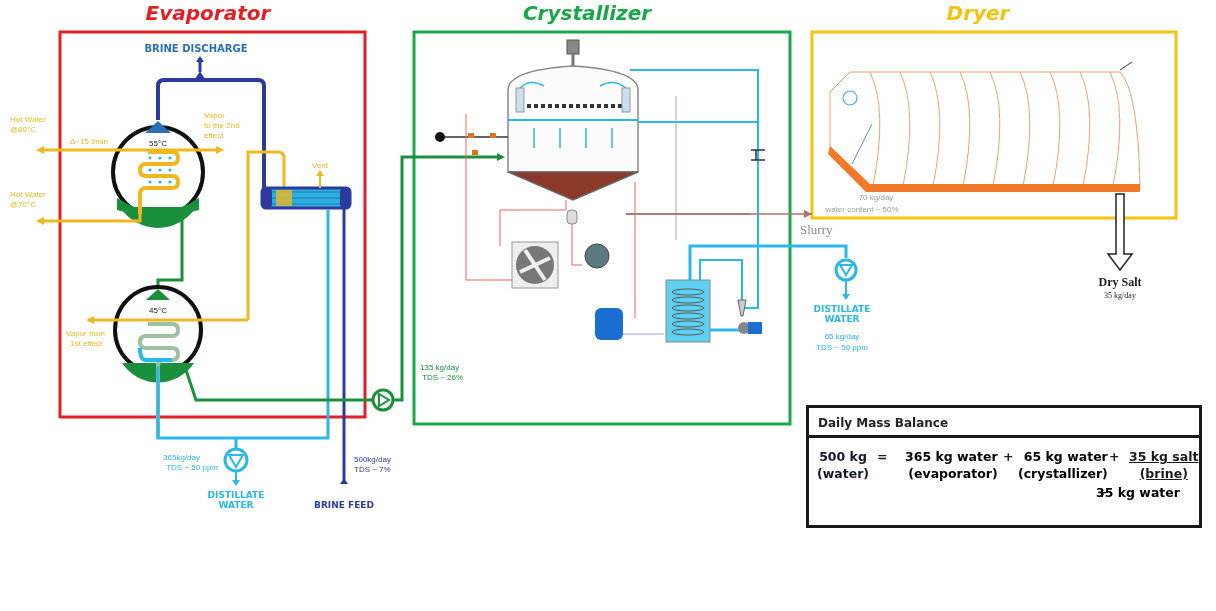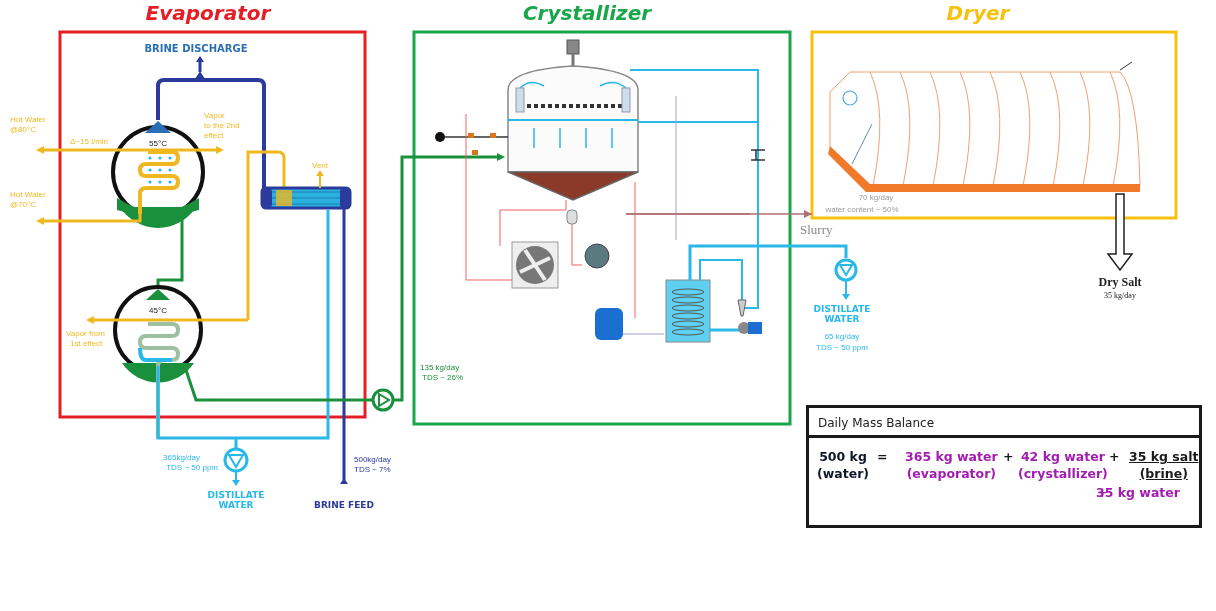--- a/index.html
+++ b/index.html
@@ -2,25 +2,25 @@
 <html><head>
 <meta charset="utf-8">
 <style>
   html,body{margin:0;padding:0;background:#ffffff;}
   body{width:1216px;height:611px;position:relative;overflow:hidden;font-family:"Liberation Sans",sans-serif;}
   svg{position:absolute;left:0;top:0;}
   .title{font-family:"DejaVu Sans",sans-serif;font-weight:bold;font-style:italic;font-size:20px;}
   .lbl{font-family:"DejaVu Sans",sans-serif;font-weight:bold;}
   .small{font-family:"Liberation Sans",sans-serif;font-size:8px;}
   .mb{position:absolute;left:806px;top:405px;width:396px;height:123px;border:3px solid #1a1a1a;box-sizing:border-box;background:#fff;}
-  .mb-head{height:30px;border-bottom:3px solid #1a1a1a;font-family:"DejaVu Sans",sans-serif;font-weight:normal;font-size:12px;color:#222;padding:8px 0 0 9px;box-sizing:border-box;}
+  .mb-head{height:30px;border-bottom:3px solid #1a1a1a;font-family:"DejaVu Sans",sans-serif;font-weight:bold;font-size:12px;color:#222;padding:8px 0 0 9px;box-sizing:border-box;}
   .mb-body{position:relative;font-family:"DejaVu Sans",sans-serif;font-weight:bold;font-size:12.5px;line-height:17px;}
   .mb-item{position:absolute;text-align:center;}
   .c-dark{color:#0f172a;}
-  .c-cyan{color:#a21caf;}
+  .c-cyan{color:#000000;text-align:right;}
   .c-black{color:#1a1a1a;}
 </style>
 </head>
 <body>
 
 <svg width="1216" height="611" viewBox="0 0 1216 611">
 
   <text class="title" x="208" y="20" text-anchor="middle" fill="#e31e24">Evaporator</text>
   <text class="title" x="587" y="20" text-anchor="middle" fill="#1aa64a">Crystallizer</text>
   <text class="title" x="978" y="20" text-anchor="middle" fill="#f5c20f">Dryer</text>
@@ -218,21 +218,21 @@
       <div>500 kg</div>
       <div>(water)</div>
     </div>
     <div class="mb-item c-black" style="left:68px;top:10px;">=</div>
     <div class="mb-item c-cyan" style="left:96px;top:10px;">
       <div>365 kg water</div>
       <div>(evaporator)</div>
     </div>
     <div class="mb-item c-black" style="left:194px;top:10px;">+</div>
     <div class="mb-item c-cyan" style="left:209px;top:10px;">
-      <div>42 kg water</div>
+      <div>65 kg water</div>
       <div>(crystallizer)</div>
     </div>
     <div class="mb-item c-black" style="left:300px;top:10px;">+</div>
     <div class="mb-item c-black" style="left:320px;top:10px;text-decoration:underline;">
       <div>35 kg salt</div>
       <div>(brine)</div>
     </div>
     <div class="mb-item c-cyan" style="left:288px;top:46px;">+</div>
     <div class="mb-item c-cyan" style="left:287px;top:46px;">
       <div>35 kg water</div>

